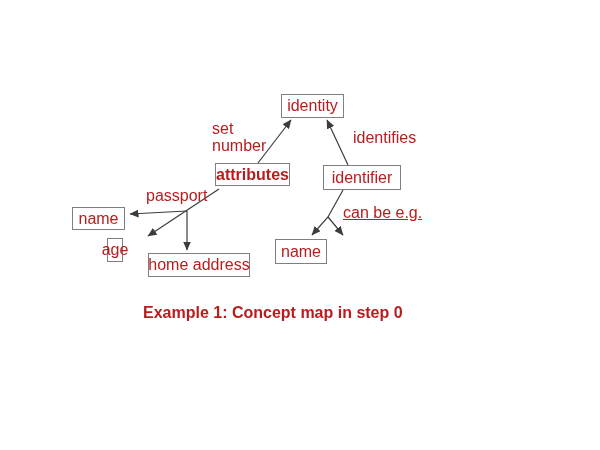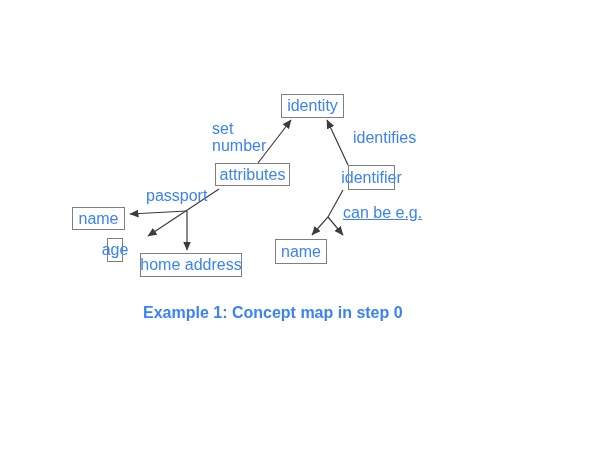--- a/index.html
+++ b/index.html
@@ -6,21 +6,21 @@
     margin: 0;
     padding: 0;
     background: #ffffff;
   }
   .canvas {
     position: relative;
     width: 600px;
     height: 450px;
     background: #ffffff;
     font-family: "Liberation Sans", sans-serif;
-    color: #3b82f6;
+    color: #b91c1c;
     overflow: hidden;
   }
   .edges-layer {
     position: absolute;
     left: 0;
     top: 0;
     width: 600px;
     height: 450px;
   }
   .node {
@@ -29,25 +29,25 @@
     border: 1px solid #7f7f7f;
     background: #ffffff;
     display: flex;
     align-items: center;
     justify-content: center;
     font-size: 16px;
     line-height: 1;
     white-space: nowrap;
   }
   .node-identity        { left: 281px; top:  94px; width:  63px; height: 24px; }
-  .node-attributes      { left: 215px; top: 163px; width:  75px; height: 23px; }
-  .node-identifier      { left: 323px; top: 165px; width:  47px; height: 25px; margin-left: 25px; }
+  .node-attributes      { left: 215px; top: 163px; width:  75px; height: 23px; font-weight: bold; }
+  .node-identifier      { left: 323px; top: 165px; width:  78px; height: 25px; }
   .node-name-left       { left:  72px; top: 207px; width:  53px; height: 23px; }
   .node-age             { left: 107px; top: 238px; width:  16px; height: 24px; }
-  .node-home-address    { left: 140px; top: 253px; width: 102px; height: 24px; }
+  .node-home-address    { left: 148px; top: 253px; width: 102px; height: 24px; }
   .node-name-right      { left: 275px; top: 239px; width:  52px; height: 25px; }
   .node-passport-number { left: 333px; top: 239px; width: 125px; height: 25px; }
   .edge-label {
     position: absolute;
     font-size: 16px;
     line-height: 17px;
     white-space: pre-line;
   }
   .label-set-defines { left: 212px; top: 120px; }
   .label-identifies  { left: 353px; top: 129px; }

